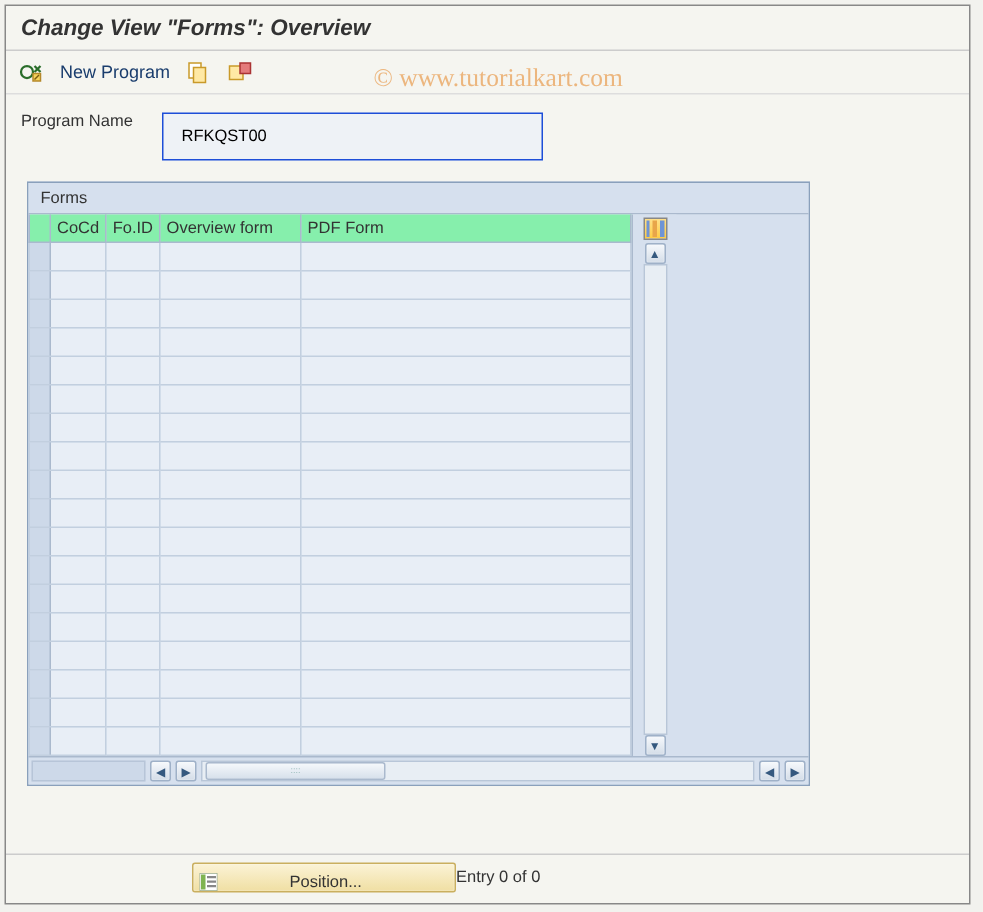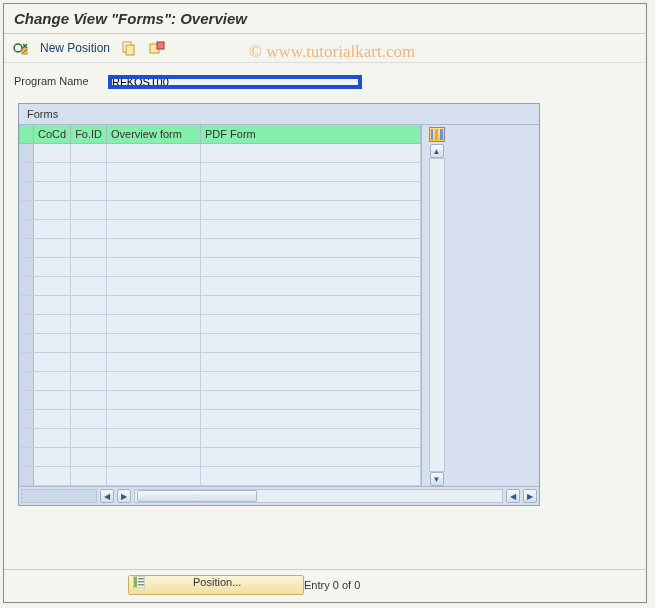--- a/index.html
+++ b/index.html
@@ -67,24 +67,24 @@
       padding: 12px 8px 14px 10px;
       gap: 8px;
     }
     .field-label {
       font-size: 11px;
       color: #333;
       width: 86px;
     }
     .field-input {
       width: 254px;
-      height: 14px;
-      border: 4px solid #1d4ed8;
+      height: 32px;
+      border: 1px solid #1d4ed8;
       background: #eef2f6;
-      padding: 2px 0;
+      padding: 2px 12px;
       font-size: 11px;
       font-family: inherit;
     }
     .table-panel {
       margin: 0 14px 11px 14px;
       border: 1px solid #8aa0bb;
       background: #d0dceb;
       width: 522px;
       position: relative;
     }
@@ -224,21 +224,21 @@
       align-items: center;
     }
     .position-btn {
       margin-left: 124px;
       width: 176px;
       height: 20px;
       background: linear-gradient(#fbf3d6,#f0dfa3);
       border: 1px solid #caaf5f;
       border-radius: 2px;
       display: flex;
-      align-items: flex-start;
+      align-items: flex-end;
       justify-content: flex-start;
       gap: 48px;
       padding: 0 4px;
       font-size: 11px;
       color: #333;
       cursor: pointer;
       box-shadow: inset 0 0 1px #fff;
     }
     .pos-icon {
       width:12px;height:12px;
@@ -258,21 +258,21 @@
 
   <div class="toolbar">
     <span class="icon-btn">
       <svg class="svg-ic" width="16" height="16" viewBox="0 0 16 16">
         <circle cx="5" cy="8" r="4" fill="none" stroke="#2a6d2a" stroke-width="1.5"></circle>
         <path d="M10 4 L14 8 M14 4 L10 8" stroke="#2a6d2a" stroke-width="1.5" fill="none"></path>
         <rect x="9" y="9" width="5" height="5" fill="#f5d25a" stroke="#b5892a"></rect>
         <path d="M10 13 L13 10" stroke="#7a5a10"></path>
       </svg>
     </span>
-    <span class="text-link">New Position</span>
+    <span class="text-link">New Program</span>
     <span class="icon-btn">
       <svg class="svg-ic" width="16" height="16" viewBox="0 0 16 16">
         <rect x="2" y="2" width="8" height="10" fill="#fff" stroke="#c99a2a"></rect>
         <rect x="5" y="5" width="8" height="10" fill="#ffe9a5" stroke="#c99a2a"></rect>
       </svg>
     </span>
     <span class="icon-btn">
       <svg class="svg-ic" width="16" height="16" viewBox="0 0 16 16">
         <rect x="1" y="4" width="9" height="9" fill="#ffe9a5" stroke="#c99a2a"></rect>
         <rect x="8" y="2" width="7" height="7" fill="#e47b7b" stroke="#a33"></rect>

